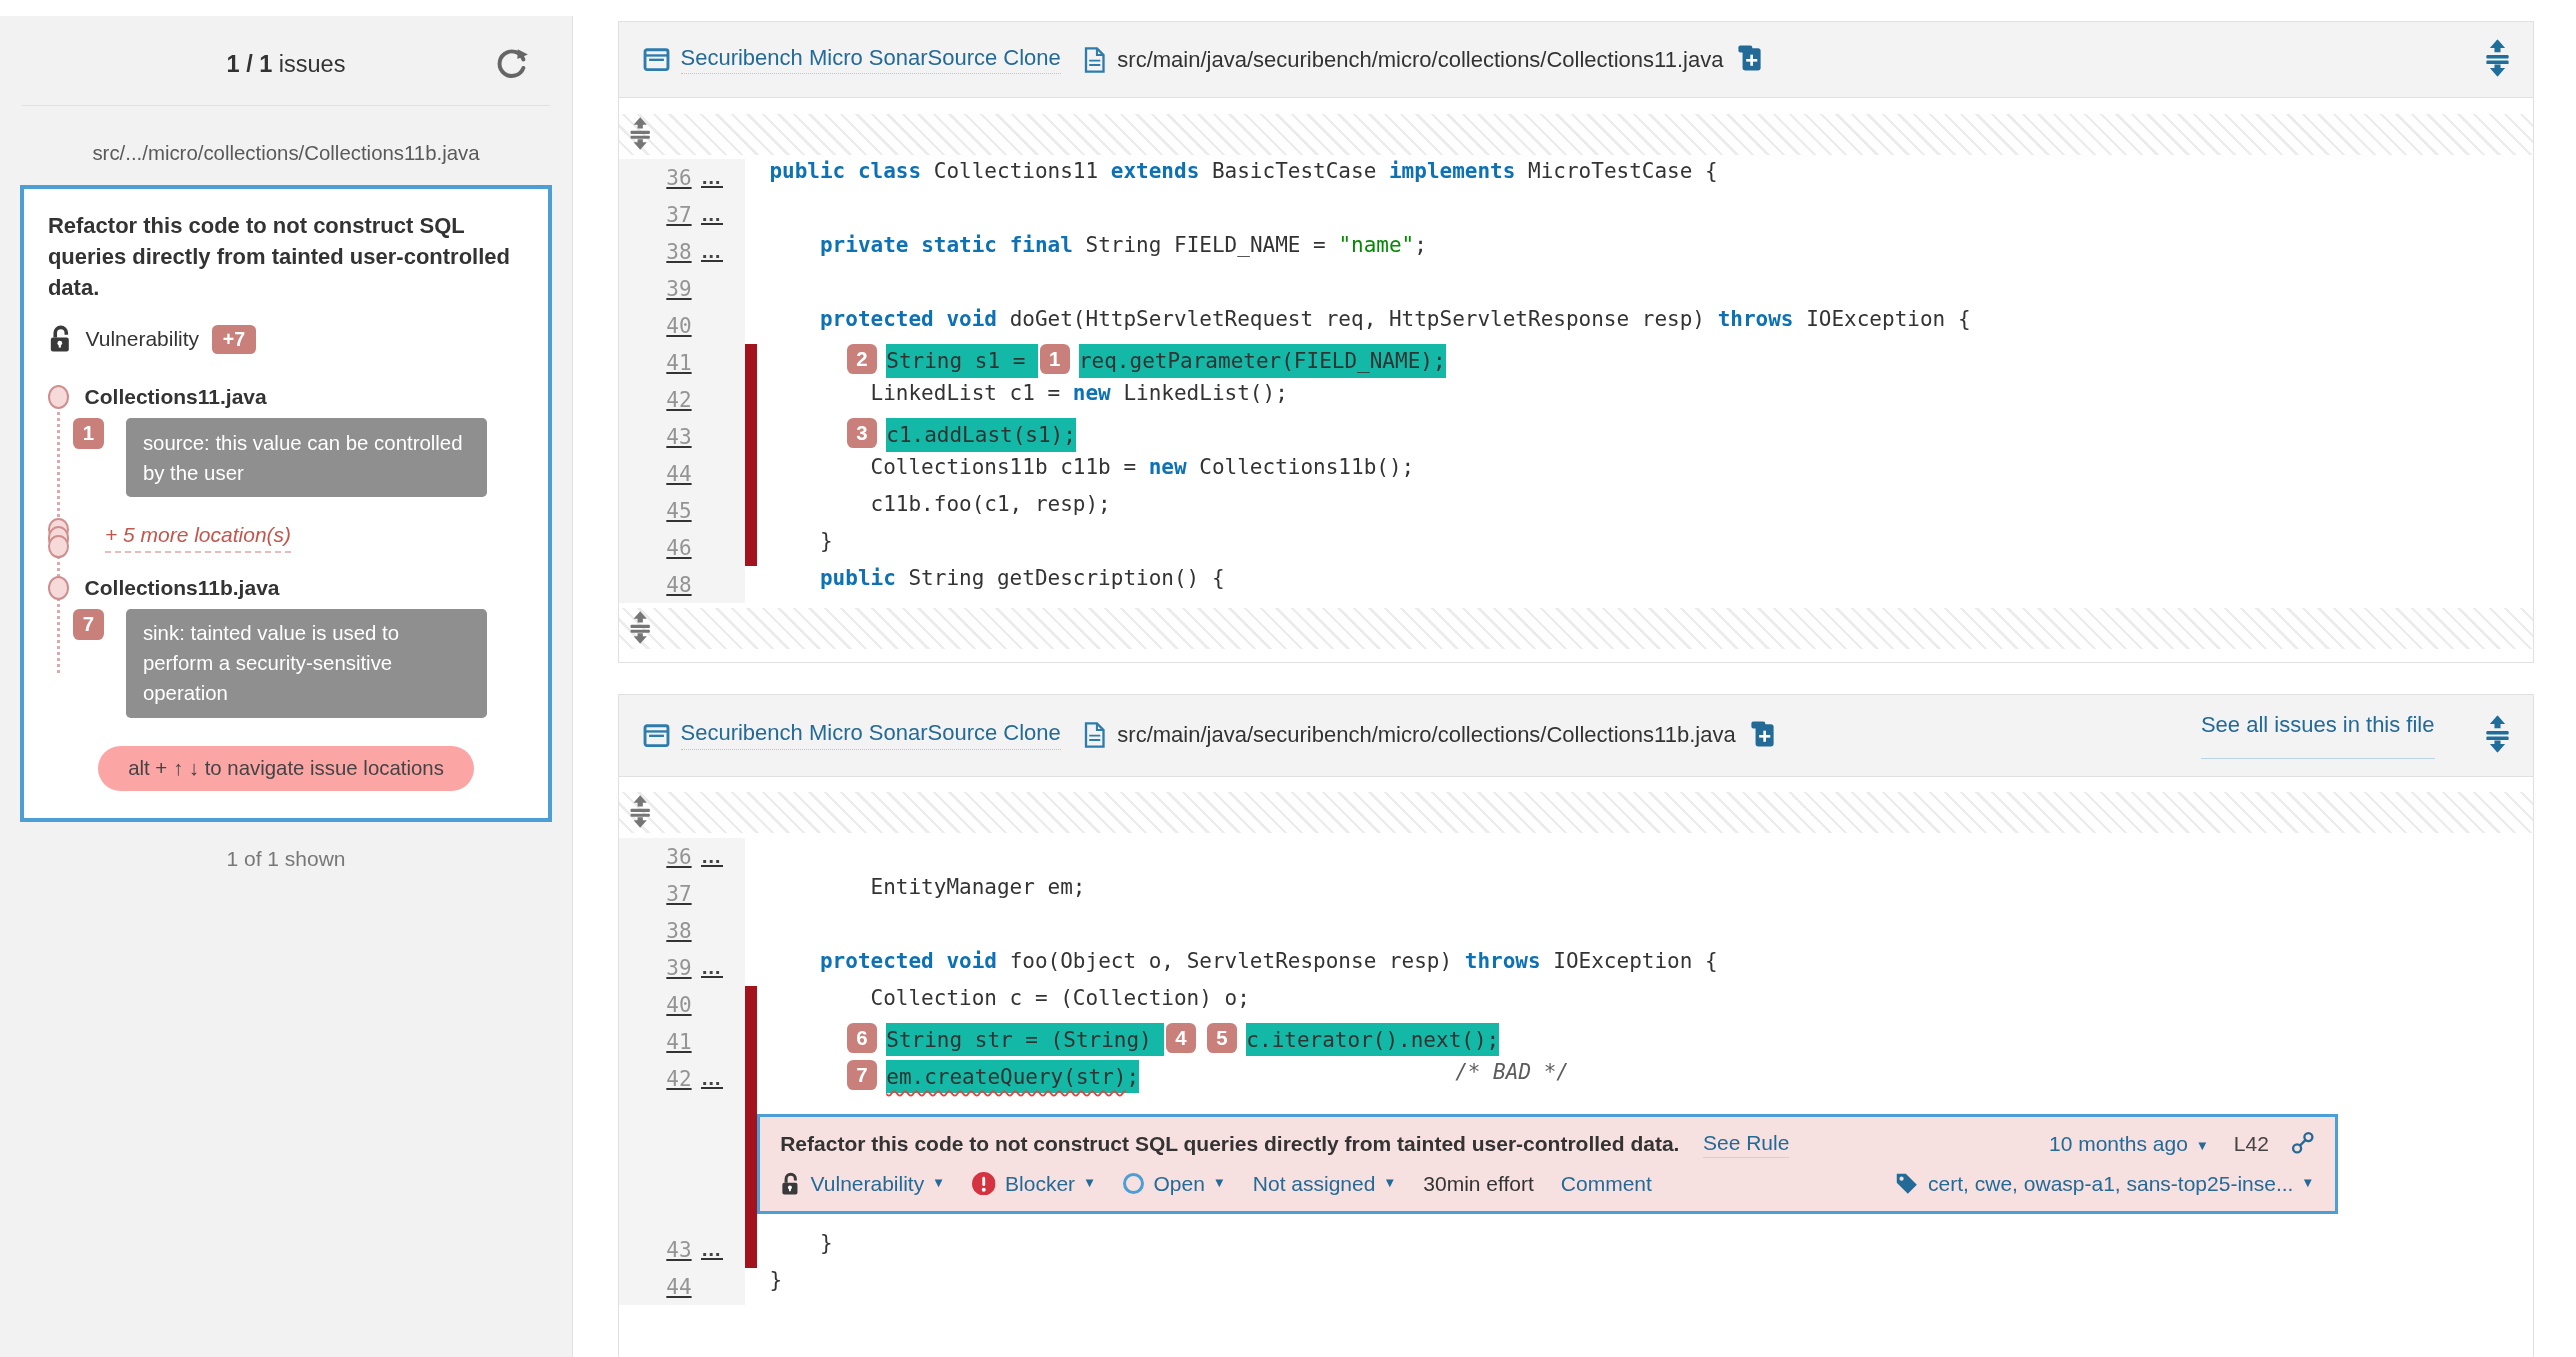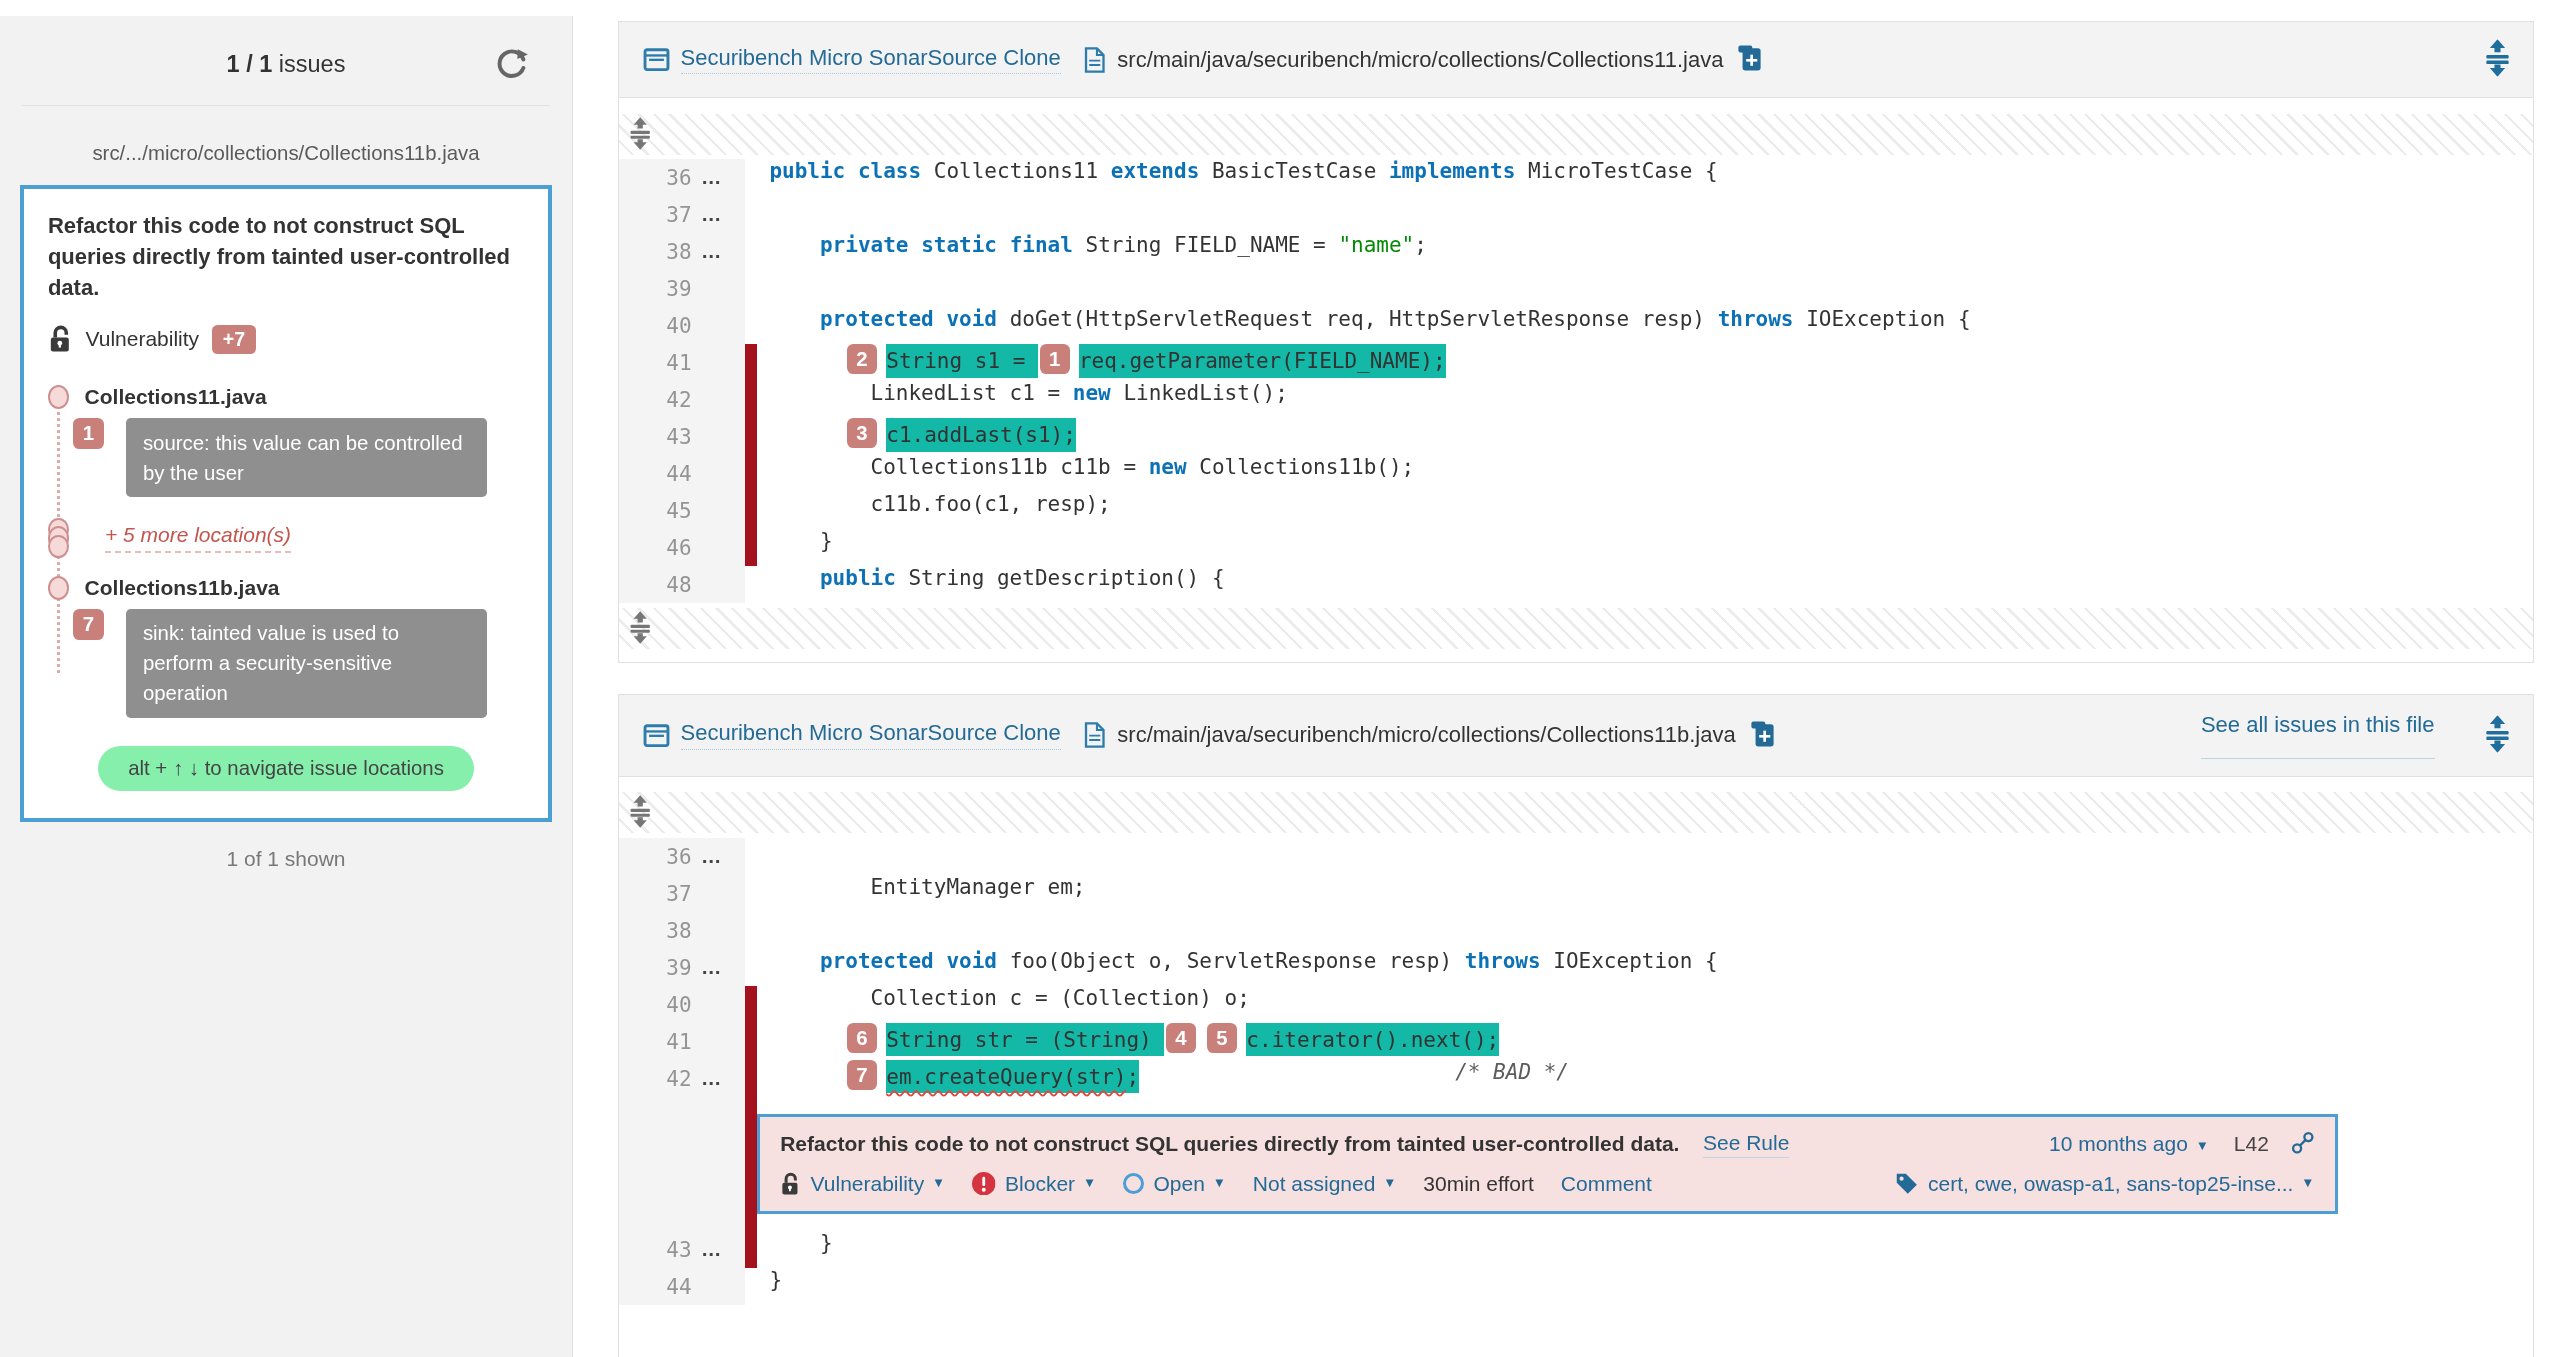--- a/index.html
+++ b/index.html
@@ -35,21 +35,21 @@
     align-items:center; justify-content:center; }
   .loc-tip { margin-left:22px; background:#8f8f8f; color:#fff; font-size:20.4px; line-height:30px;
     padding:9.4px 17px; border-radius:4.7px; max-width:361px; }
   .more-row { position:relative; display:flex; align-items:center; gap:35px; margin:20.4px 0 17px; }
   .stack-ovals { position:relative; width:22px; height:41px; flex:none; }
   .stack-ovals i { position:absolute; left:0; width:21px; height:23.5px; border:2.4px solid #cf8f8f;
     background:#f6dada; border-radius:50%; display:block; }
   .stack-ovals i:nth-child(1){ top:0; } .stack-ovals i:nth-child(2){ top:8.6px; } .stack-ovals i:nth-child(3){ top:17px; }
   .more-link { font-size:21px; font-style:italic; color:#c4554d;
     border-bottom:2.4px dashed #e8bcbc; padding-bottom:3.1px; cursor:pointer; }
-  .hint-pill { margin:28px auto 0; width:fit-content; background:#86efac; color:#444;
+  .hint-pill { margin:28px auto 0; width:fit-content; background:#fca5a5; color:#444;
     border-radius:31px; padding:11px 30px; font-size:20.4px; }
   .sb-footer { text-align:center; color:#787878; font-size:21px; margin-top:25px; }
 
   
   .main { position:absolute; left:573px; top:0; right:0; bottom:0; background:#fff;
     padding:21px 42px 0 45px; }
   .panel { border:1.6px solid #e0e0e0; background:#fff; margin-bottom:31px; }
   .panel-head { background:#f3f3f3; border-bottom:1.6px solid #e0e0e0; padding:17px 23.5px;
     display:flex; align-items:center; font-size:22px; }
   .proj-icon { color:#2d7cac; margin-right:11px; flex:none; }
@@ -64,21 +64,21 @@
   .expand-btn { background:none; border:none; cursor:pointer; color:#1f6e9c; flex:none; }
 
   .code-body { background:#fff; padding-bottom:12.6px; }
   .code-body.tall { min-height:596px; }
   .hatch { position:relative; height:41px; margin-top:15.7px; margin-bottom:4.7px;
     background:repeating-linear-gradient(45deg,#ffffff 0 8.6px,#ececec 8.6px 11px); }
   .hatch.bottom { margin-top:4.7px; margin-bottom:0; }
   .hatch-expand { position:absolute; left:11px; top:3.1px; color:#767676; background:none; border:none; cursor:pointer; }
 
   .code-row { display:flex; align-items:stretch; min-height:37px; }
-  .gutter { flex:none; width:126px; background:#f4f4f4; display:flex; align-items:center; }
+  .gutter { flex:none; width:126px; background:#f4f4f4; display:flex; align-items:center;text-decoration:underline; }
   .line-num { flex:1; text-align:right; font-family:"DejaVu Sans Mono", monospace;
     font-size:21px; color:#949494; padding-right:9.4px; cursor:pointer; }
   .scm-cell { width:44px; font-size:20.4px; font-weight:bold; color:#444; cursor:pointer;
     letter-spacing:1.6px; }
   .bar-cell { flex:none; width:11.8px; background:transparent; }
   .bar-cell.on { background:#a4121e; }
   .code-cell { flex:1; display:flex; align-items:flex-start; padding-left:12.6px;
     font-family:"DejaVu Sans Mono", monospace; font-size:21px; color:#333; white-space:pre; }
   .k { color:#0c71b5; font-weight:bold; }
   .s { color:#008a00; }

